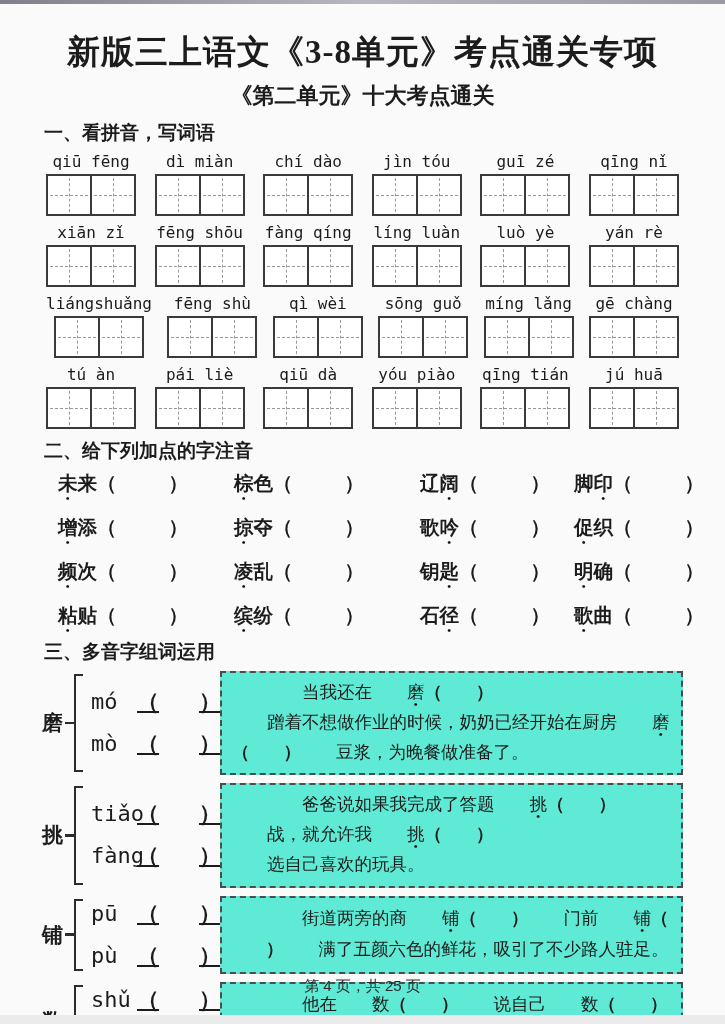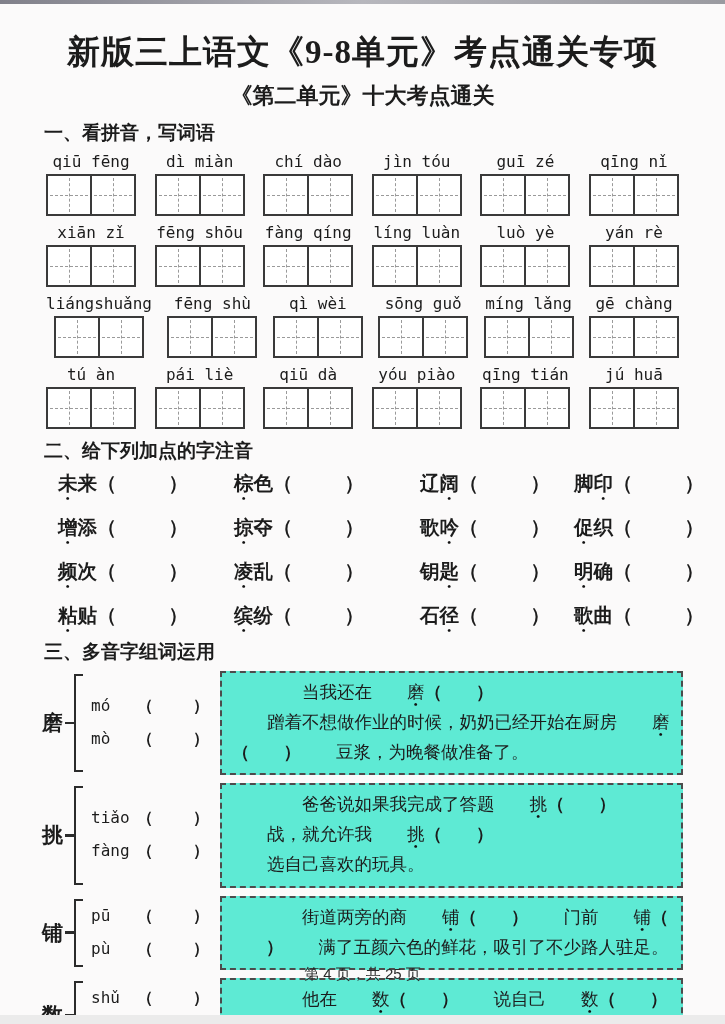--- a/index.html
+++ b/index.html
@@ -33,35 +33,35 @@
   .gap.wide{width:52px;}
   .gap.mid{width:34px;}
   .gap.read{width:40px;}
   
   .poly-item{display:flex;align-items:stretch;margin-bottom:8px;}
   .poly-left{width:178px;flex:none;display:flex;align-items:center;}
   .poly-char{font-size:21px;font-weight:600;}
   .conn{width:9px;height:2.5px;background:#2b2b2b;margin-left:2px;flex:none;}
   .brace{width:7px;align-self:stretch;border:2.5px solid #2b2b2b;border-right:none;margin:3px 8px 3px 0;flex:none;}
   .readings{display:flex;flex-direction:column;justify-content:space-between;padding:3px 0;flex:1;gap:12px;}
-  .reading{font-size:16px;white-space:nowrap;}
+  .reading{font-size:22px;white-space:nowrap;text-decoration:underline;}
   .reading .py{font-family:"DejaVu Sans Mono", monospace;display:inline-block;width:46px;}
   .poly-box{flex:1;border:2px dashed #4c4c4c;background:#5eead4;padding:4px 10px 6px;display:flex;align-items:center;}
   .poly-text{margin:0;font-size:17.5px;line-height:1.72;text-indent:2em;}
   
-  .footer{position:absolute;left:0;right:0;bottom:40px;text-align:center;
+  .footer{position:absolute;left:0;right:0;bottom:28px;text-align:center;
     font-family:"Liberation Sans", sans-serif;font-size:15px;color:#2a2a2a;}
 </style>
 </head>
 <body>
 
 <div class="top-edge"></div>
 
 <div>
-  <div class="page-title">新版三上语文《9-8单元》考点通关专项</div>
+  <div class="page-title">新版三上语文《3-8单元》考点通关专项</div>
   <div class="page-subtitle">《第二单元》十大考点通关</div>
 
   <div class="content">
 
     <div class="sec-heading">一、看拼音，写词语</div>
     <div>
         <div class="py-row">
           <div class="unit">
             <div class="py-label">qiū fēng</div>
             <div class="grid">

